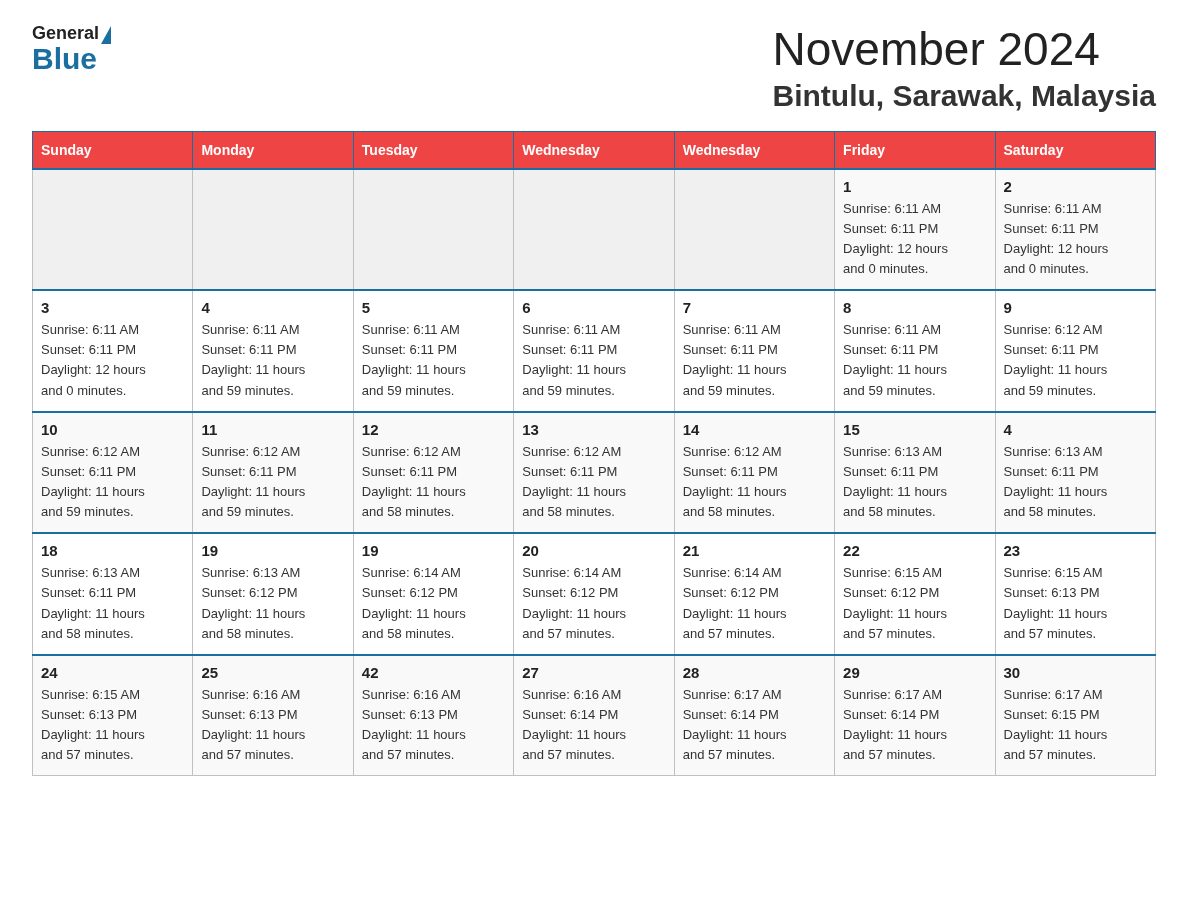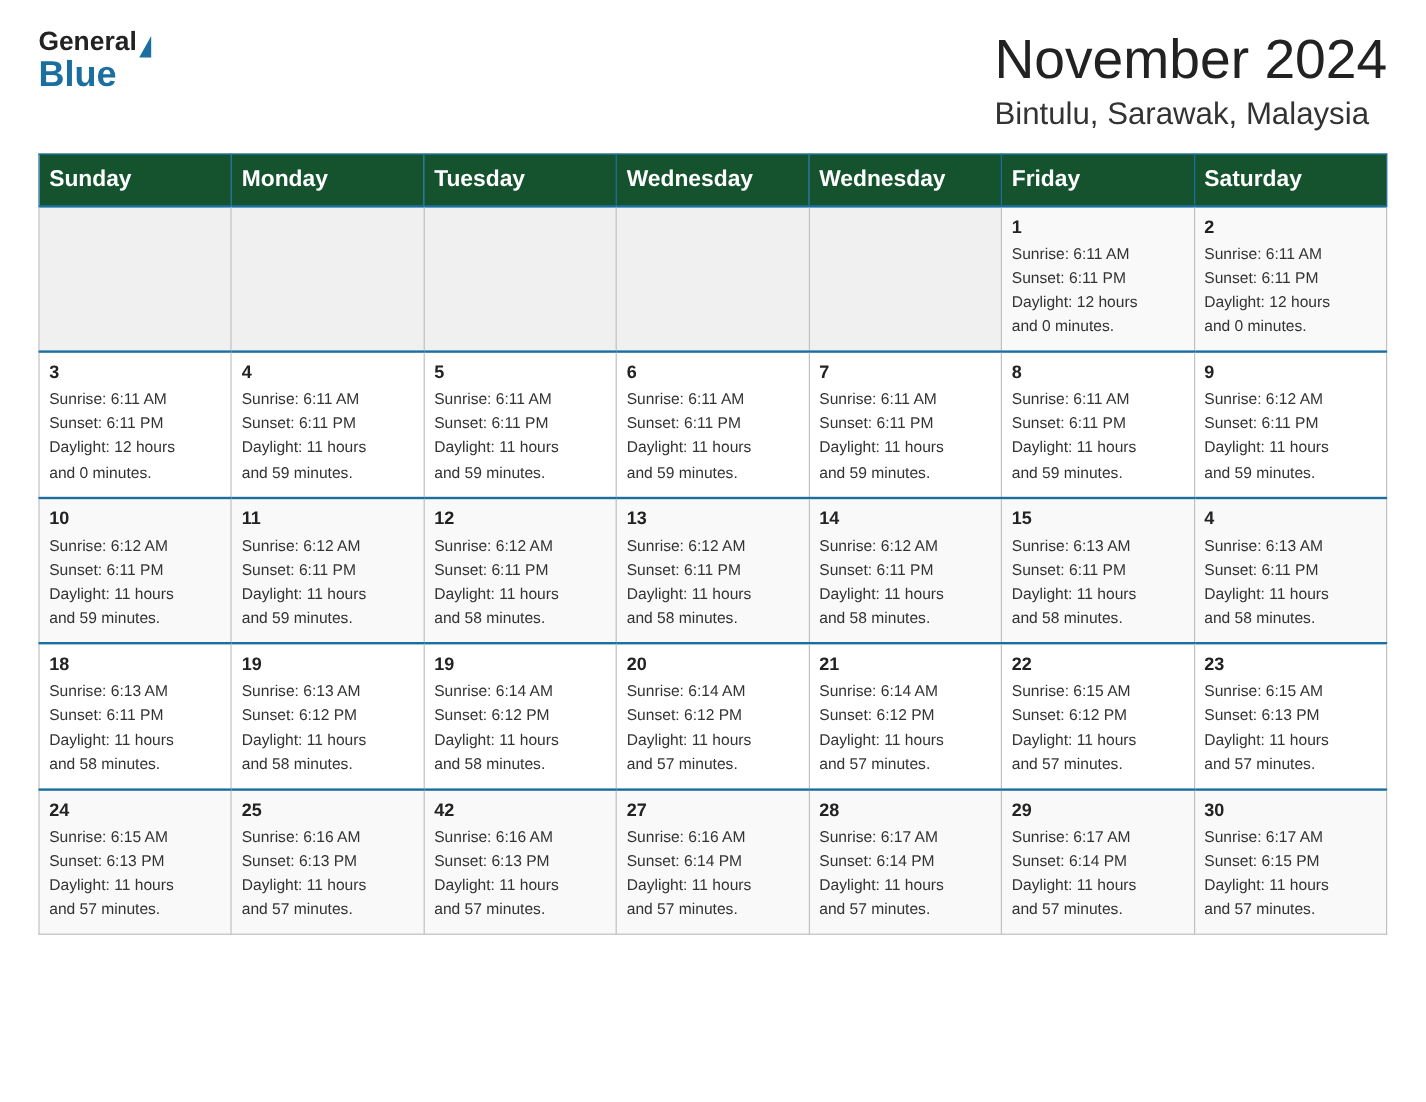--- a/index.html
+++ b/index.html
@@ -18,21 +18,21 @@
       margin-bottom: 18px;
     }
     .logo-area {
       display: flex;
       flex-direction: column;
       align-items: flex-start;
     }
     .logo-text {
       display: flex;
       align-items: flex-end;
-      font-size: 22px;
+      font-size: 18px;
       font-weight: bold;
       color: #222;
       line-height: 1;
     }
     .logo-general { color: #222; }
     .logo-triangle {
       width: 0;
       height: 0;
       border-left: 10px solid transparent;
       border-bottom: 18px solid #1a6fa0;
@@ -49,34 +49,34 @@
     .title-area {
       text-align: left;
     }
     .month-title {
       font-size: 46px;
       font-weight: 400;
       color: #222;
       line-height: 1.1;
     }
     .location-title {
-      font-size: 26px;
-      color: #333;
-      font-weight: 400;
+      font-size: 30px;
+      color: #333;
+      font-weight: 700;
       margin-top: 4px;
     }
     table {
       width: 100%;
       border-collapse: collapse;
       table-layout: fixed;
     }
     thead tr th {
-      background-color: #14532d;
+      background-color: #ef4444;
       color: #fff;
-      font-size: 19px;
+      font-size: 14px;
       font-weight: 600;
       padding: 10px 8px;
       text-align: left;
       border: 1px solid #1a6fa0;
     }
     tbody tr td {
       vertical-align: top;
       padding: 8px 8px 10px 8px;
       border: 1px solid #c0c0c0;
       font-size: 12.5px;

